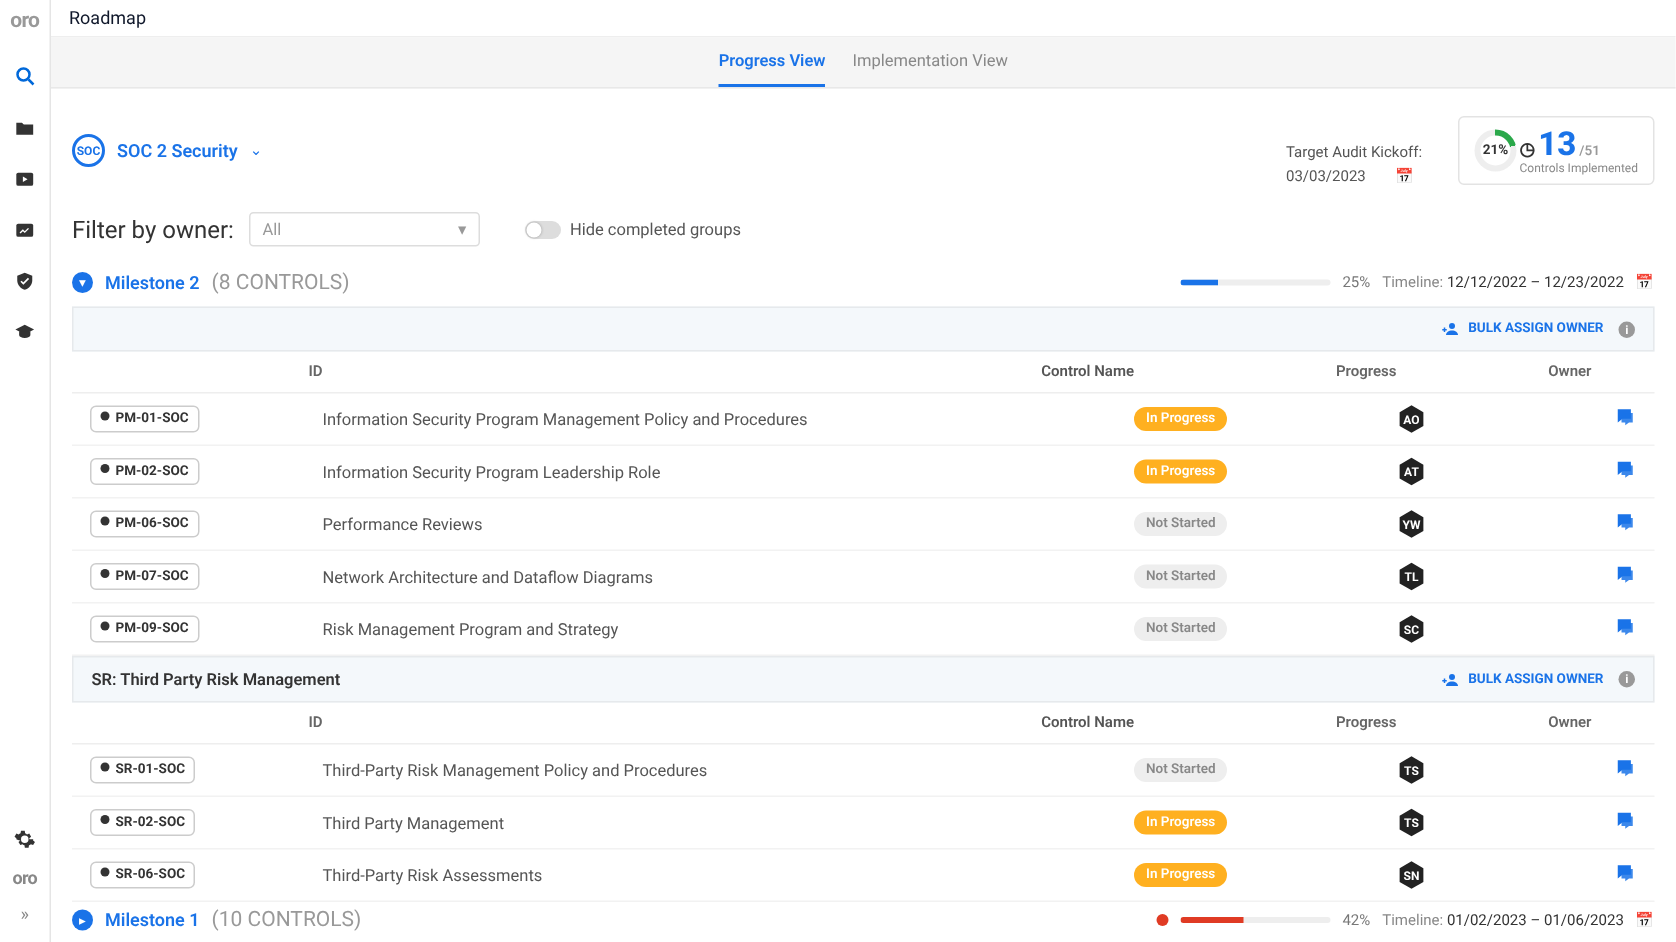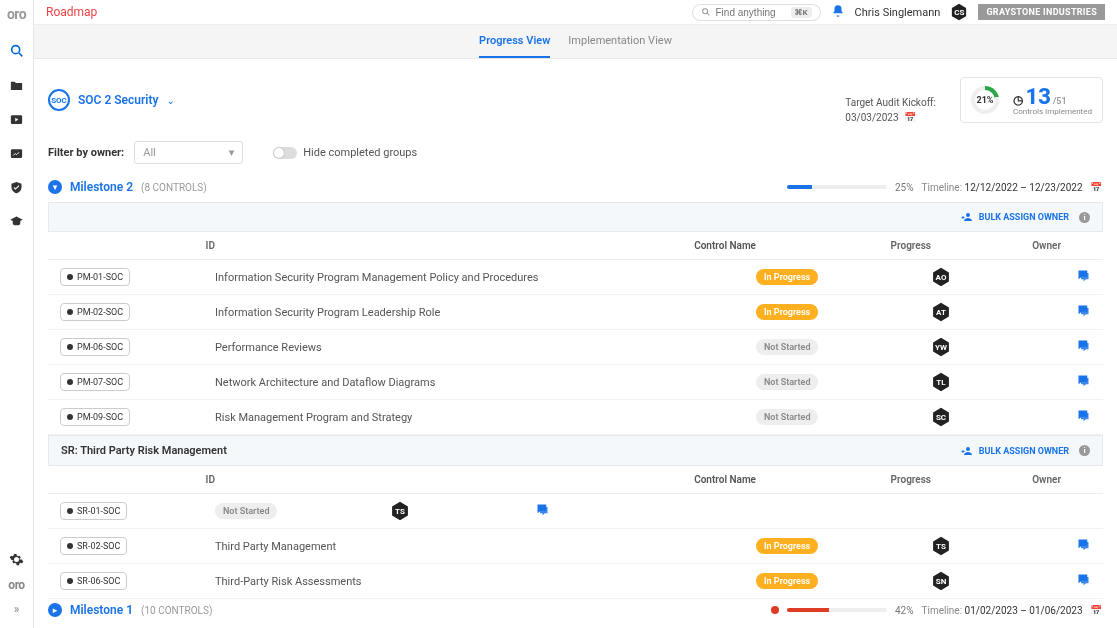--- a/index.html
+++ b/index.html
@@ -10,21 +10,21 @@
 .sidebar .logo { font-weight: 700; color: #999; font-size: 14px; padding: 6px 0 10px; letter-spacing: -0.5px; }
 .sidebar .nav-icons { display: flex; flex-direction: column; gap: 16px; margin-top: 10px; }
 .sidebar .nav-icon { width: 18px; height: 18px; display: flex; align-items: center; justify-content: center; color: #333; cursor: pointer; }
 .sidebar .nav-icon.active { color: #0068d9; }
 .sidebar .bottom { margin-top: auto; padding-bottom: 12px; display: flex; flex-direction: column; gap: 10px; align-items: center; }
 .sidebar .bottom .logo-bottom { font-weight: 700; color: #888; font-size: 12px; letter-spacing: -0.5px; }
 .sidebar .collapse { font-size: 12px; color: #888; cursor: pointer; }
 
 
 .topbar { position: fixed; left: 34px; right: 0; top: 0; height: 25px; display: flex; align-items: center; padding: 0 12px; background: #fff; border-bottom: 1px solid #eee; z-index: 5; }
-.breadcrumb { color: #ef4444; font-size: 12px; }
+.breadcrumb { color: #0f172a; font-size: 12px; }
 .topbar-right { margin-left: auto; display: flex; align-items: center; gap: 10px; }
 .search-box { display: flex; align-items: center; border: 1px solid #ddd; border-radius: 12px; padding: 2px 8px; gap: 5px; color: #999; cursor: text; }
 .search-box input { border: none; outline: none; font-size: 10px; width: 70px; color: #666; }
 .kbd { background: #eee; border-radius: 3px; font-size: 8px; padding: 1px 4px; color: #777; font-weight: 700; }
 .bell { color: #1a73e8; cursor: pointer; font-size: 13px; }
 .username { font-size: 11px; color: #333; }
 .avatar-hex { width: 18px; height: 18px; position: relative; display: inline-flex; align-items: center; justify-content: center; }
 .avatar-hex svg { position: absolute; inset: 0; }
 .avatar-hex .label { position: relative; color: #fff; font-size: 8px; font-weight: 700; }
 .company-tag { background: #999; color: #fff; font-size: 9px; font-weight: 700; padding: 3px 8px; letter-spacing: 0.3px; }
@@ -37,42 +37,42 @@
 
 .main { position: absolute; left: 34px; right: 0; top: 59px; bottom: 0; overflow-y: auto; padding: 0 14px 20px; }
 .header-row { display: flex; align-items: center; padding: 18px 0 14px; }
 .framework-chip { display: flex; align-items: center; gap: 8px; cursor: pointer; }
 .framework-icon { width: 22px; height: 22px; border: 2px solid #1a73e8; border-radius: 50%; display: flex; align-items: center; justify-content: center; color: #1a73e8; font-size: 8px; font-weight: 700; }
 .framework-name { color: #1a73e8; font-size: 12px; font-weight: 600; }
 .chevron { color: #1a73e8; font-size: 10px; }
 .header-right { margin-left: auto; display: flex; align-items: flex-end; gap: 24px; }
 .kickoff { text-align: left; }
 .kickoff .label { font-size: 10px; color: #555; }
-.kickoff .date { font-size: 10px; color: #555; display: flex; gap: 6px; align-items: center; margin-top: 4px; }
-.kpi-box { border: 1px solid #e3e3e3; border-radius: 4px; padding: 6px 10px; display: flex; align-items: center; gap: 14px; }
+.kickoff .date { font-size: 10px; color: #555; display: flex; gap: 20px; align-items: center; margin-top: 4px; }
+.kpi-box { border: 1px solid #e3e3e3; border-radius: 4px; padding: 6px 10px; display: flex; align-items: center; gap: 2px; }
 .ring { width: 28px; height: 28px; border-radius: 50%; background: conic-gradient(#2aa84a 0 75.6deg, #eee 75.6deg 360deg); display: flex; align-items: center; justify-content: center; position: relative; }
 .ring::after { content: ""; position: absolute; inset: 4px; background: #fff; border-radius: 50%; }
 .ring .pct { position: relative; z-index: 1; font-size: 9px; font-weight: 700; color: #333; }
 .kpi-num { color: #1a73e8; font-size: 22px; font-weight: 800; display: flex; align-items: baseline; gap: 2px; }
 .kpi-num .denom { color: #999; font-size: 9px; font-weight: 600; }
 .kpi-sub { font-size: 8px; color: #888; margin-top: -2px; }
 
 .filter-row { display: flex; align-items: center; gap: 10px; padding: 4px 0 12px; }
-.filter-label { font-size: 11px; color: #333; font-weight: 700; }
-.owner-select { border: 1px solid #ddd; border-radius: 3px; padding: 4px 8px; width: 109px; font-size: 11px; color: #999; display: flex; justify-content: space-between; cursor: pointer; }
+.filter-label { font-size: 16px; color: #333; font-weight: 400; }
+.owner-select { border: 1px solid #ddd; border-radius: 3px; padding: 4px 8px; width: 154px; font-size: 11px; color: #999; display: flex; justify-content: space-between; cursor: pointer; }
 .toggle { margin-left: 20px; display: flex; align-items: center; gap: 6px; cursor: pointer; }
 .toggle .track { width: 24px; height: 12px; border-radius: 6px; background: #ddd; position: relative; }
 .toggle .thumb { width: 10px; height: 10px; border-radius: 50%; background: #fff; position: absolute; top: 1px; left: 1px; box-shadow: 0 0 2px rgba(0,0,0,.3); }
 .toggle .tlabel { font-size: 11px; color: #555; }
 
 
 .milestone-hdr { display: flex; align-items: center; gap: 8px; padding: 4px 0 8px; }
 .chev-circle { width: 14px; height: 14px; border-radius: 50%; background: #1a73e8; color: #fff; display: flex; align-items: center; justify-content: center; font-size: 9px; cursor: pointer; }
 .milestone-name { color: #1a73e8; font-size: 12px; font-weight: 600; }
-.milestone-count { color: #999; font-size: 10px; }
+.milestone-count { color: #999; font-size: 14px; }
 .milestone-right { margin-left: auto; display: flex; align-items: center; gap: 8px; font-size: 10px; color: #777; }
 .prog-bar { width: 100px; height: 4px; background: #eee; border-radius: 2px; overflow: hidden; position: relative; }
 .prog-fill { height: 100%; background: #1a73e8; }
 .prog-fill.red { background: #e03b24; }
 .timeline { color: #333; }
 .timeline .tl-label { color: #888; }
 .cal-icon { color: #1a73e8; cursor: pointer; }
 
 
 .section-hdr { background: #f4f8fb; border: 1px solid #e6e9ec; padding: 8px 12px; display: flex; align-items: center; font-size: 11px; color: #333; font-weight: 600; }
@@ -80,21 +80,21 @@
 .info-i { width: 11px; height: 11px; border-radius: 50%; background: #999; color: #fff; font-size: 8px; display: inline-flex; align-items: center; justify-content: center; margin-left: 4px; }
 
 .table-head { display: flex; padding: 8px 12px; font-size: 10px; color: #666; font-weight: 600; border-bottom: 1px solid #eee; text-align: right; }
 .row { display: flex; align-items: center; padding: 7px 12px; border-bottom: 1px solid #f2f2f2; font-size: 11px; }
 .col-id { width: 155px; }
 .col-name { flex: 1; color: #555; }
 .col-prog { width: 175px; }
 .col-owner { width: 130px; }
 .col-act { width: 30px; text-align: right; }
 
-.id-pill { display: inline-flex; align-items: center; gap: 4px; border: 1px solid #ccc; border-radius: 4px; padding: 3px 6px; font-size: 9px; font-weight: 400; color: #333; cursor: pointer; }
+.id-pill { display: inline-flex; align-items: flex-start; gap: 4px; border: 1px solid #ccc; border-radius: 4px; padding: 3px 6px; font-size: 9px; font-weight: 700; color: #333; cursor: pointer; }
 .id-pill .dot { width: 6px; height: 6px; background: #333; border-radius: 50%; }
 .status { display: inline-block; padding: 3px 8px; border-radius: 10px; font-size: 9px; font-weight: 600; }
 .status.inprog { background: #ffb020; color: #fff; }
 .status.notstart { background: #eee; color: #888; }
 .owner-hex { width: 20px; height: 20px; position: relative; display: inline-flex; align-items: center; justify-content: center; cursor: pointer; }
 .owner-hex svg { position: absolute; inset: 0; }
 .owner-hex .ini { position: relative; color: #fff; font-size: 8px; font-weight: 700; z-index: 1; }
 .chat-icon { color: #1a73e8; cursor: pointer; font-size: 14px; }
 </style>
 </head>
@@ -145,41 +145,20 @@
           <path d="M12 8a4 4 0 100 8 4 4 0 000-8zm9 4a7 7 0 01-.1 1.2l2 1.6-2 3.4-2.4-1a7 7 0 01-2 1.2l-.4 2.6h-4l-.4-2.6a7 7 0 01-2-1.2l-2.4 1-2-3.4 2-1.6A7 7 0 013 12a7 7 0 01.1-1.2l-2-1.6 2-3.4 2.4 1a7 7 0 012-1.2L8 3h4l.4 2.6a7 7 0 012 1.2l2.4-1 2 3.4-2 1.6c.1.4.2.8.2 1.2z"></path>
         </svg>
       </div>
     <div class="logo-bottom">oro</div>
     <div class="collapse">»</div>
   </div>
 </div>
 
 <div class="topbar">
   <div class="breadcrumb">Roadmap</div>
-  <div class="topbar-right">
-    <div class="search-box">
-      <svg width="10" height="10" viewBox="0 0 24 24" fill="none" stroke="#999" stroke-width="2.5">
-          <circle cx="10" cy="10" r="6"></circle>
-          <line x1="15" y1="15" x2="20" y2="20"></line>
-        </svg>
-      <input placeholder="Find anything" style="">
-      <span class="kbd">⌘K</span>
-    </div>
-    <span class="bell"><svg width="14" height="14" viewBox="0 0 24 24" fill="currentColor">
-          <path d="M12 2a6 6 0 00-6 6v4l-2 3v1h16v-1l-2-3V8a6 6 0 00-6-6zm0 20a2.5 2.5 0 002.5-2.5h-5A2.5 2.5 0 0012 22z"></path>
-        </svg></span>
-    <span class="username">Chris Singlemann</span>
-    <span class="avatar-hex">
-      <svg viewBox="0 0 24 24">
-          <path d="M12 1l9.5 5.5v11L12 23 2.5 17.5v-11z" fill="#222"></path>
-        </svg>
-      <span class="label">CS</span>
-    </span>
-    <span class="company-tag">GRAYSTONE INDUSTRIES</span>
-  </div>
 </div>
 
 <div class="tabs-row">
   <div class="tab active">Progress View</div>
   <div class="tab">Implementation View</div>
 </div>
 
 <div class="main">
   <div class="header-row">
     <div class="framework-chip">
@@ -339,20 +318,21 @@
     </div>
     <div class="table-head">
       <div class="col-id">ID</div>
       <div class="col-name">Control Name</div>
       <div class="col-prog">Progress</div>
       <div class="col-owner">Owner</div>
       <div class="col-act"></div>
     </div>
       <div class="row">
         <div class="col-id"><span class="id-pill"><span class="dot"></span>SR-01-SOC</span></div>
+        <div class="col-name">Third-Party Risk Management Policy and Procedures</div>
         <div class="col-prog"><span class="status notstart">Not Started</span></div>
         <div class="col-owner"><span class="owner-hex">
             <svg viewBox="0 0 24 24">
               <path d="M12 1l9.5 5.5v11L12 23 2.5 17.5v-11z" fill="#222"></path>
             </svg>
             <span class="ini">TS</span>
           </span></div>
         <div class="col-act"><span class="chat-icon"><svg width="15" height="15" viewBox="0 0 24 24" fill="currentColor">
               <path d="M4 4h14v10H9l-5 4z"></path>
               <path d="M8 8h12v10h-4l-4 3v-3H8z" fill="currentColor" opacity=".85"></path>

